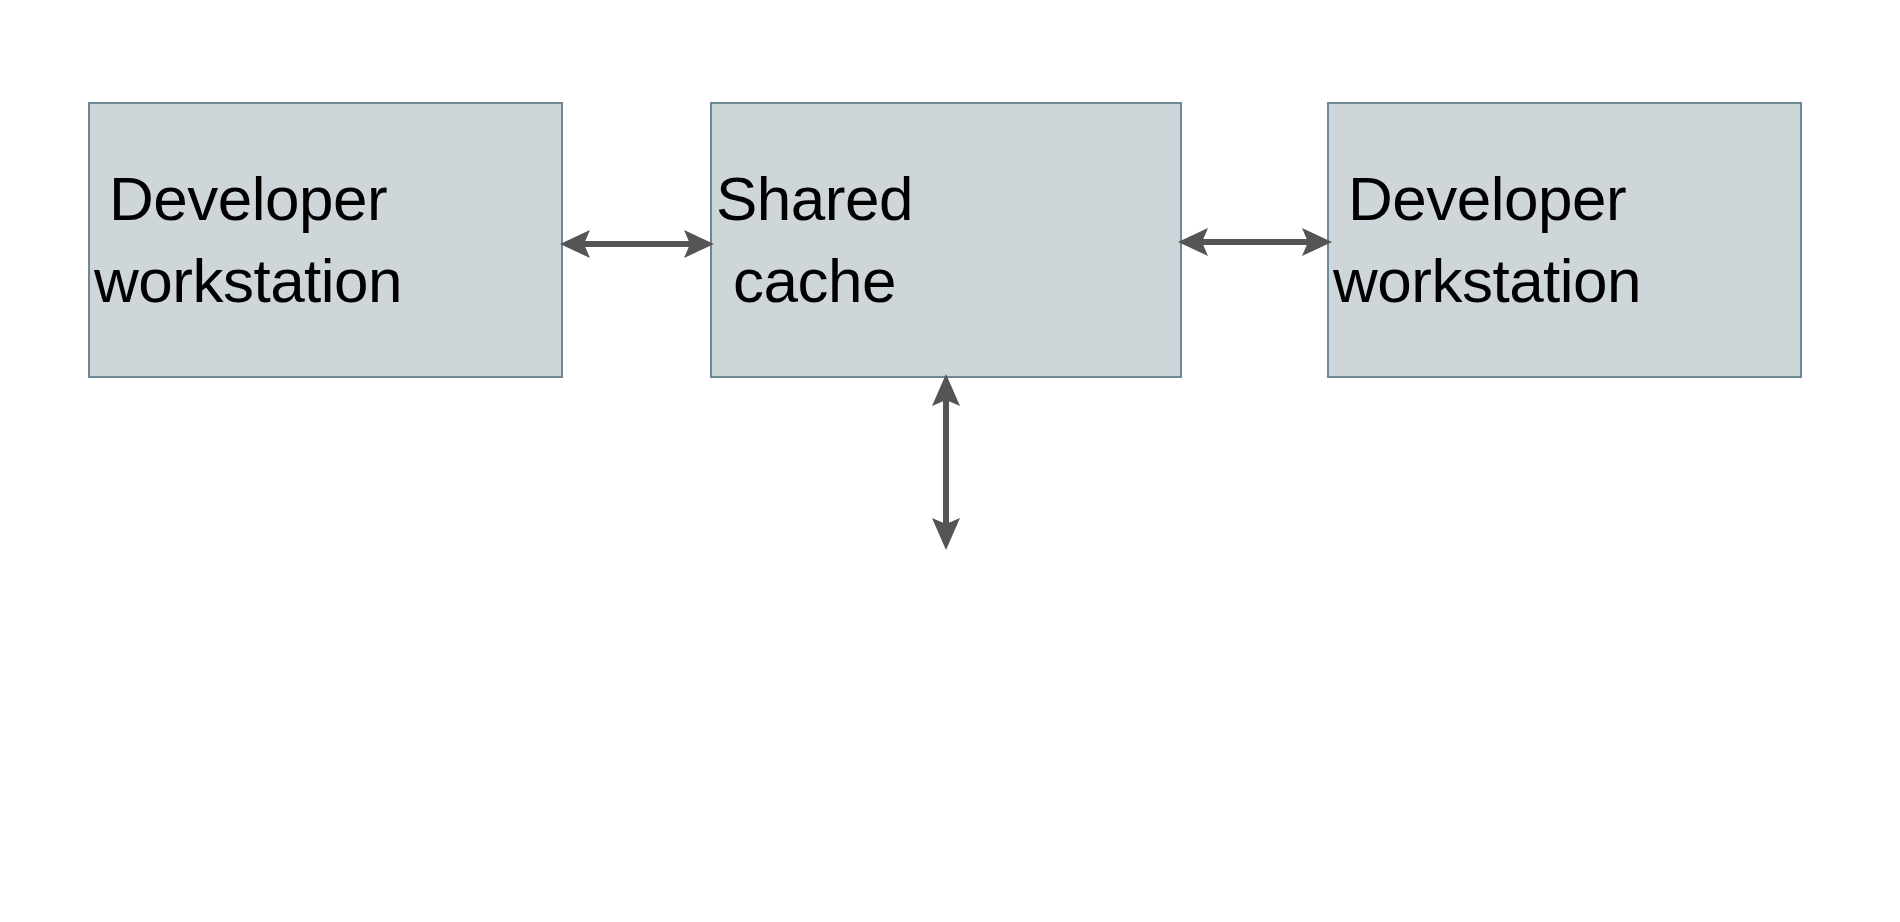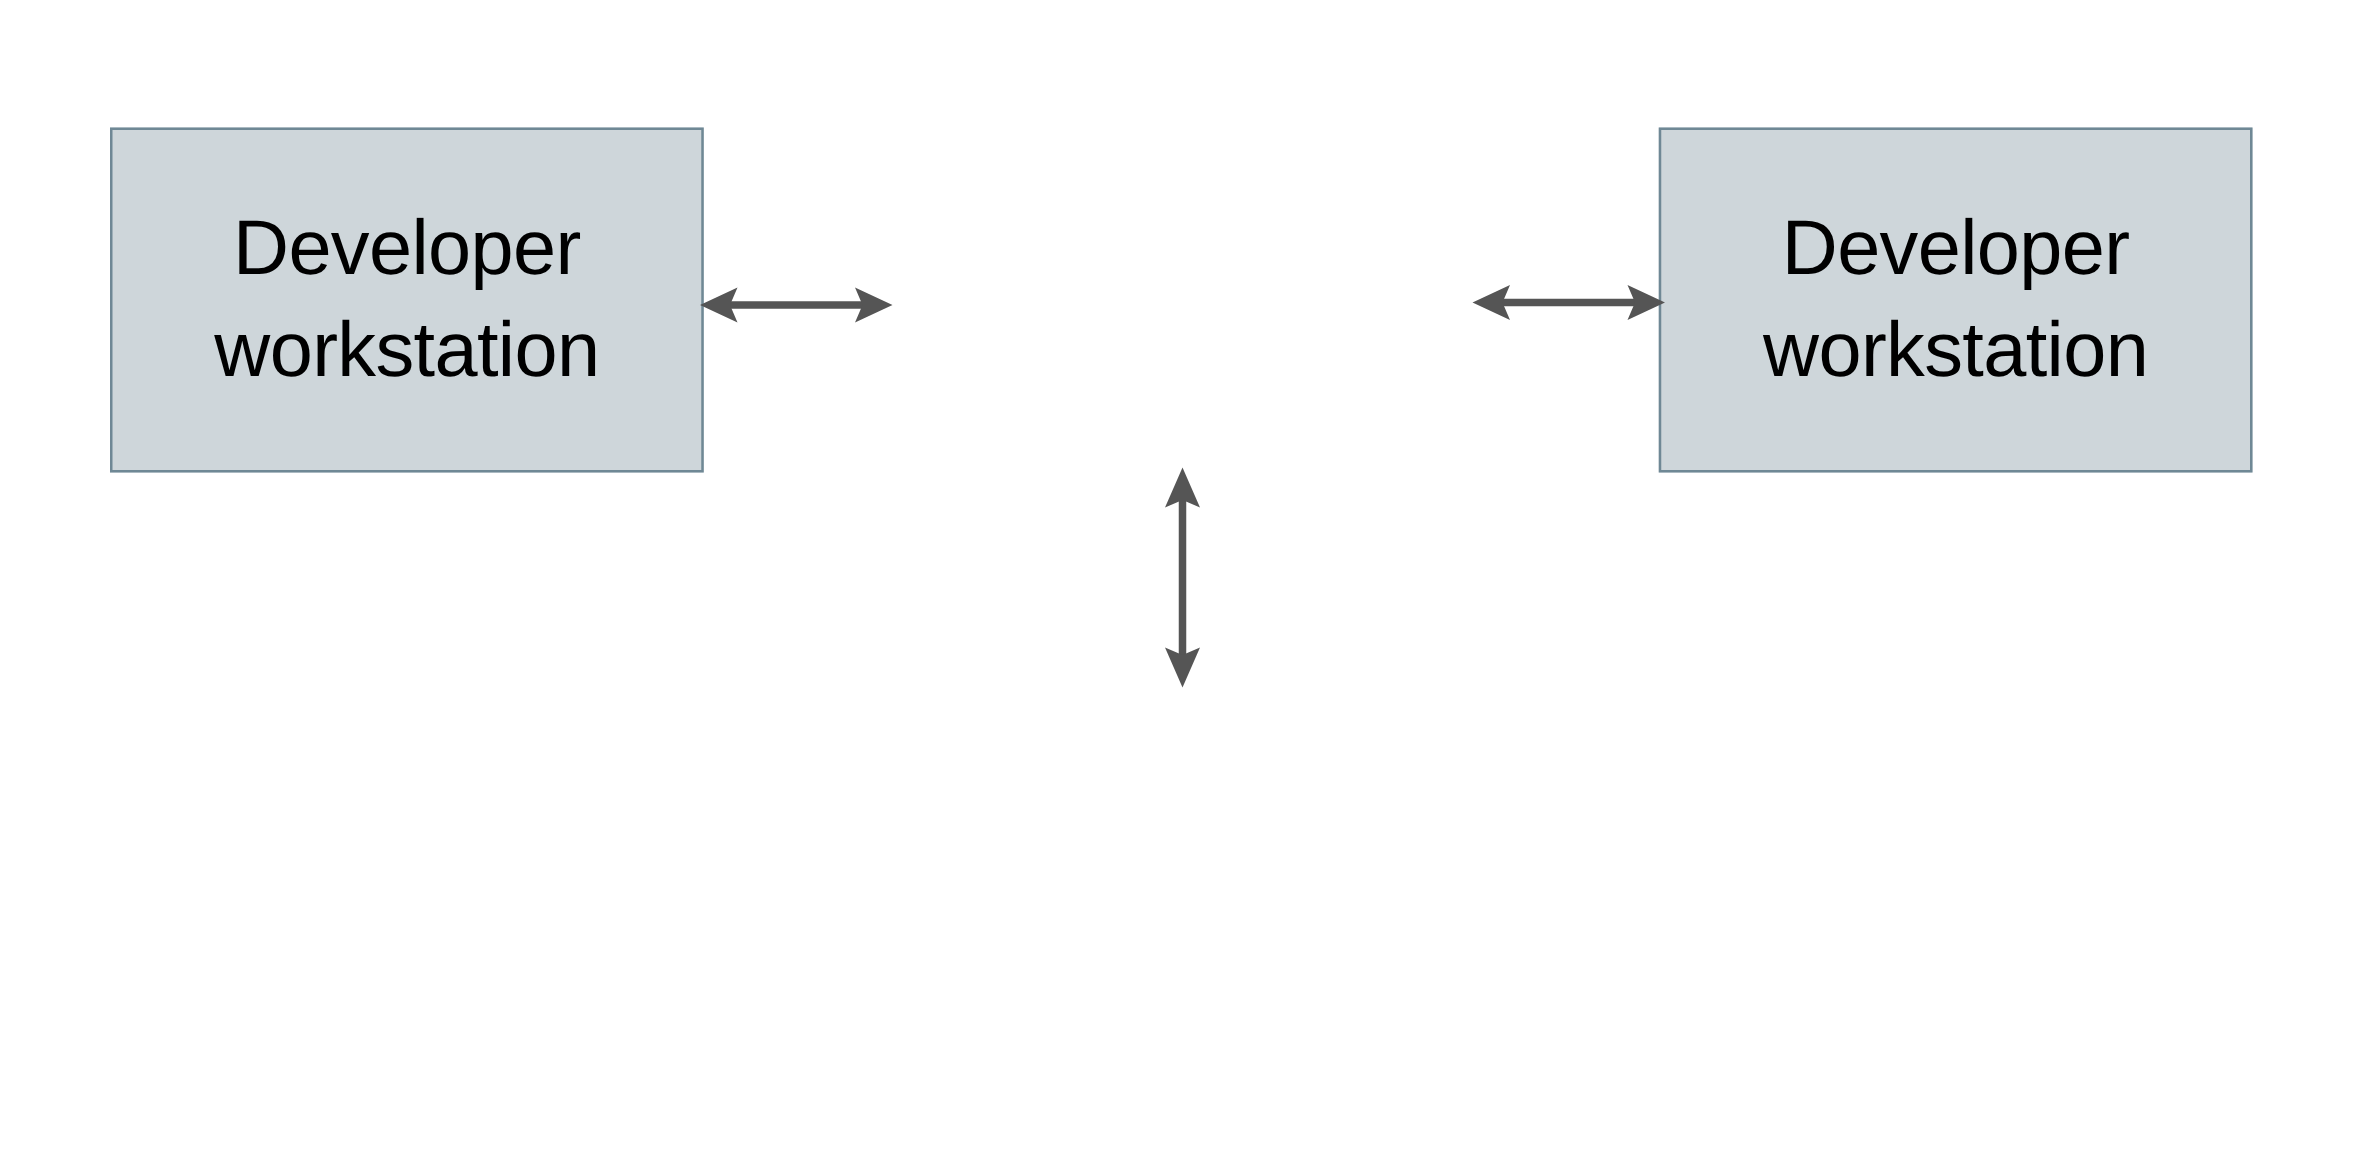--- a/index.html
+++ b/index.html
@@ -17,21 +17,21 @@
     background: #ffffff;
     overflow: hidden;
   }
   .node {
     position: absolute;
     box-sizing: border-box;
     background: #ced6da;
     border: 2px solid #6f8895;
     display: flex;
     align-items: center;
-    justify-content: center;
+    justify-content: flex-start;
     text-align: center;
   }
   .node-label {
     font-family: "Liberation Sans", sans-serif;
     font-size: 62px;
     line-height: 1.32;
     color: #000000;
     letter-spacing: -0.5px;
     white-space: pre-line;
     padding: 0 4px;
@@ -53,20 +53,24 @@
 </head>
 <body>
 
 <div id="canvas">
 
   <div class="node" id="node-dev-left">
     <span class="node-label">Developer
 workstation</span>
   </div>
 
+  <div class="node" id="node-shared">
+    <span class="node-label">Shared
+cache</span>
+  </div>
 
   <div class="node" id="node-dev-right">
     <span class="node-label">Developer
 workstation</span>
   </div>
 
 
   <svg class="connector" id="conn-left-shared" viewBox="0 0 154 56">
     <g fill="#555555" stroke="none">
       <rect x="20" y="25" width="114" height="6"></rect>

